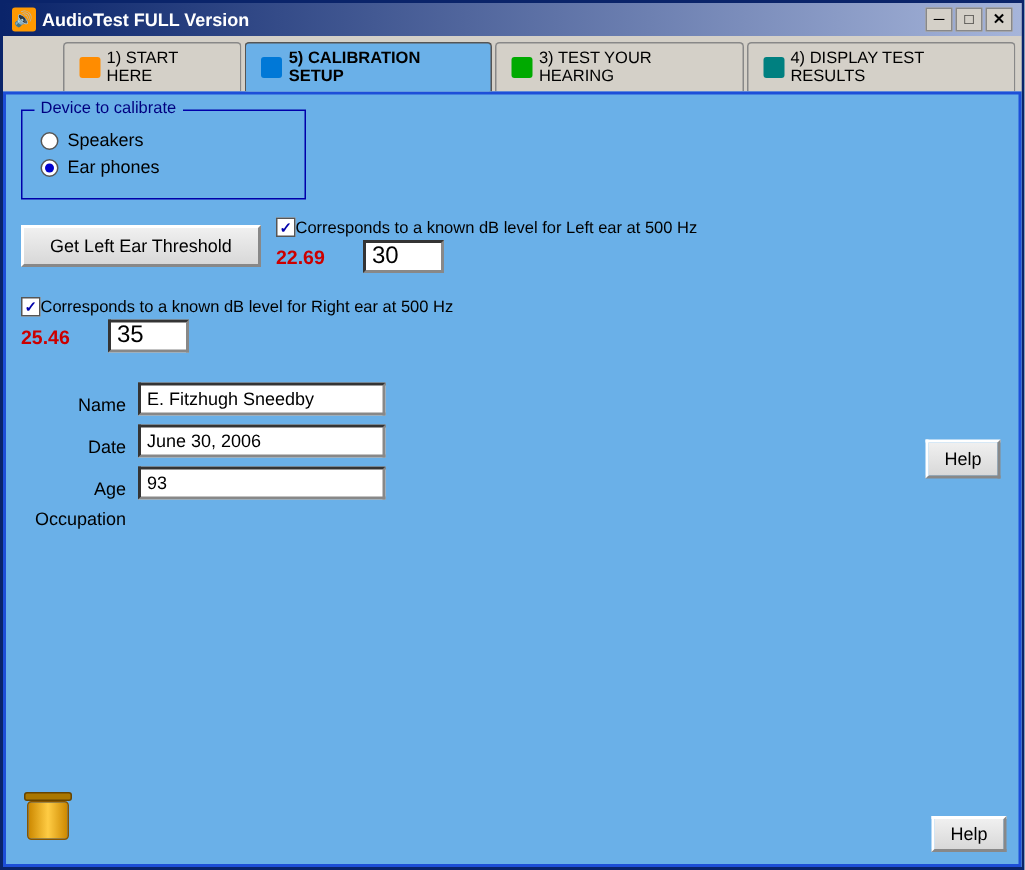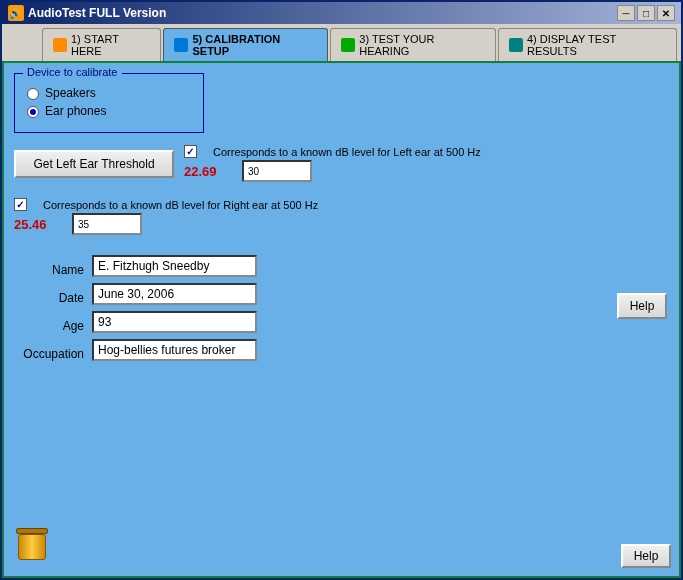--- a/index.html
+++ b/index.html
@@ -97,21 +97,21 @@
       border-radius: 2px;
       flex-shrink: 0;
     }
     .tab-icon.orange { background: #ff8c00; }
     .tab-icon.blue { background: #0078d7; }
     .tab-icon.green { background: #00aa00; }
     .tab-icon.teal { background: #008080; }
     .main-content {
       flex: 1;
       background: #6ab0e8;
-      border: 2px solid #15803d;
+      border: 2px solid #1d4ed8;
       padding: 10px;
       display: flex;
       flex-direction: column;
       gap: 8px;
       position: relative;
       overflow: hidden;
     }
     .device-group {
       border: 1px solid #0000aa;
       background: #6ab0e8;
@@ -173,21 +173,21 @@
       justify-content: center;
     }
     .threshold-right {
       display: flex;
       flex-direction: column;
       gap: 2px;
     }
     .corresponds-row {
       display: flex;
       align-items: center;
-      gap: 16px;
+      gap: 0;
       font-size: 11px;
     }
     .checkbox-box {
       width: 13px;
       height: 13px;
       border: 1px solid #555;
       background: white;
       display: flex;
       align-items: center;
       justify-content: center;
@@ -205,26 +205,26 @@
       gap: 8px;
     }
     .value-display {
       color: #cc0000;
       font-size: 13px;
       font-weight: bold;
       width: 50px;
       text-align: left;
     }
     .value-input {
-      width: 70px;
+      width: 54px;
       height: 22px;
       border: 2px inset #888;
       background: white;
       padding: 2px 4px;
-      font-size: 10px;
+      font-size: 16px;
     }
     .info-section {
       display: flex;
       flex-direction: column;
       gap: 6px;
       margin-top: 4px;
     }
     .info-row {
       display: flex;
       align-items: flex-end;
@@ -390,21 +390,20 @@
       <div class="info-row">
         <span class="info-label">Date</span>
         <input class="info-input" type="text" value="June 30, 2006" style="">
       </div>
       <div class="info-row">
         <span class="info-label">Age</span>
         <input class="info-input" type="text" value="93" style="">
       </div>
       <div class="info-row">
         <span class="info-label">Occupation</span>
-        <input class="info-input" type="text" value="Hog-bellies futures broker" style="">
       </div>
     </div>
 
     <div class="barrel-icon">
       <div class="barrel-top"></div>
       <div class="barrel-body"></div>
     </div>
 
     <div class="help-btn-bottom">
       <span>Help</span>

